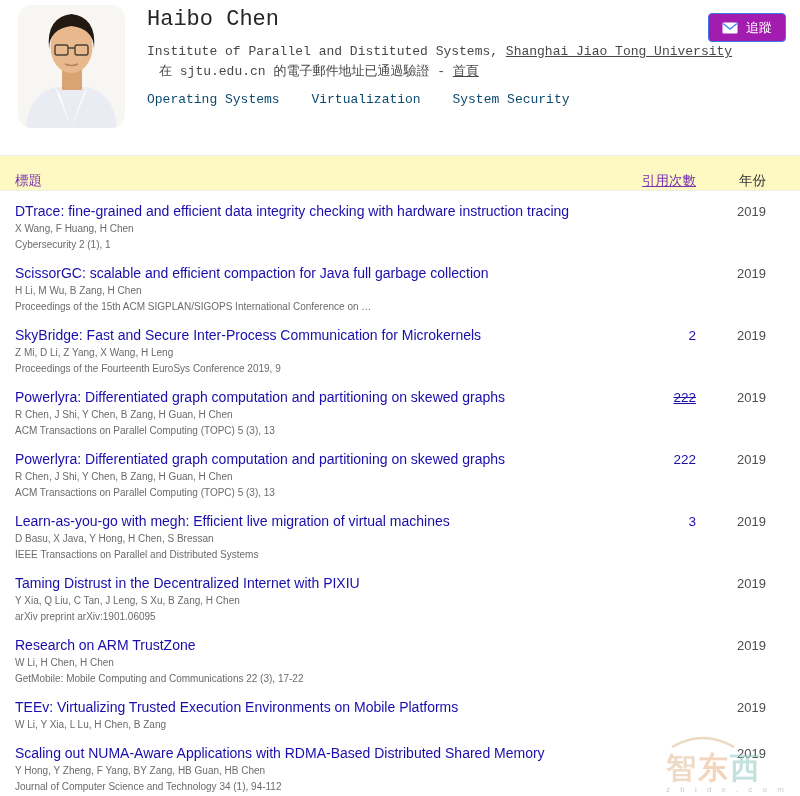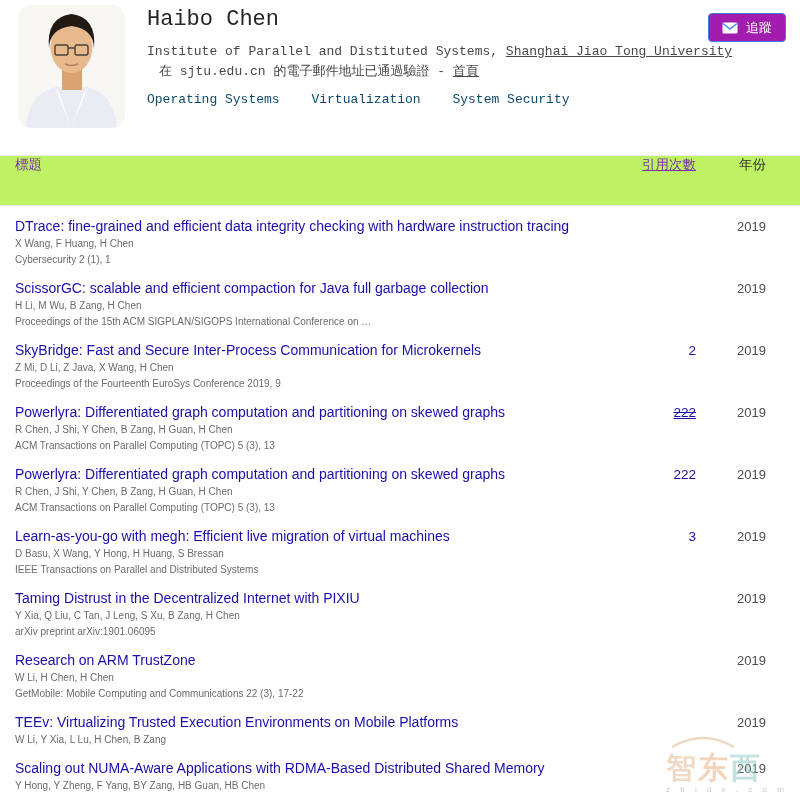--- a/index.html
+++ b/index.html
@@ -20,21 +20,21 @@
   .interests { margin-top:9px; font-size:13px; line-height:18px; }
   .interests a { color:#0c4a6e; text-decoration:none; margin-right:24px; cursor:pointer; }
   .follow-btn { position:absolute; right:14px; top:13px; height:29px;
     background:#a21caf; border:1px solid #3b78e7; border-radius:4px;
     color:#fff; font-size:13px; padding:0 13px; display:flex; align-items:center; gap:8px;
     cursor:pointer; font-family:inherit; }
   .follow-btn svg { display:block; }
 
   
   .pub-table { margin-top:5px; }
-  .thead { display:flex; align-items:flex-start; height:51px; background:#bef264;
+  .thead { display:flex; align-items:flex-end; height:36px; background:#fef9c3;
     border-top:1px solid #ececec; border-bottom:1px solid #ececec;
     padding:0 34px 0 15px; font-size:13.5px; }
   .th-title { flex:1; color:#7a33ad; }
   .th-cited { width:80px; text-align:right; }
   .th-cited a { color:#7a33ad; text-decoration:underline; cursor:pointer; }
   .th-year { width:70px; text-align:right; color:#333; }
 
   .rows { }
   .row { display:flex; padding:11px 34px 0 15px; align-items:flex-start; }
   .cell-main { flex:1; min-width:0; }
@@ -125,21 +125,21 @@
     </div>
     <div class="cell-cited">
       <a></a>
     </div>
     <div class="cell-year">2019</div>
   </div>
 
   <div class="row">
     <div class="cell-main">
       <a class="pub-title">SkyBridge: Fast and Secure Inter-Process Communication for Microkernels</a>
-      <div class="meta">Z Mi, D Li, Z Java, X Wang, H Chen</div>
+      <div class="meta">Z Mi, D Li, Z Yang, X Wang, H Leng</div>
       <div class="meta">Proceedings of the Fourteenth EuroSys Conference 2019, 9</div>
     </div>
     <div class="cell-cited">
       <a>2</a>
     </div>
     <div class="cell-year">2019</div>
   </div>
 
   <div class="row">
     <div class="cell-main">
@@ -161,21 +161,21 @@
     </div>
     <div class="cell-cited">
       <a>222</a>
     </div>
     <div class="cell-year">2019</div>
   </div>
 
   <div class="row">
     <div class="cell-main">
       <a class="pub-title">Learn-as-you-go with megh: Efficient live migration of virtual machines</a>
-      <div class="meta">D Basu, X Wang, Y Hong, H Huang, S Bressan</div>
+      <div class="meta">D Basu, X Java, Y Hong, H Chen, S Bressan</div>
       <div class="meta">IEEE Transactions on Parallel and Distributed Systems</div>
     </div>
     <div class="cell-cited">
       <a>3</a>
     </div>
     <div class="cell-year">2019</div>
   </div>
 
   <div class="row">
     <div class="cell-main">

